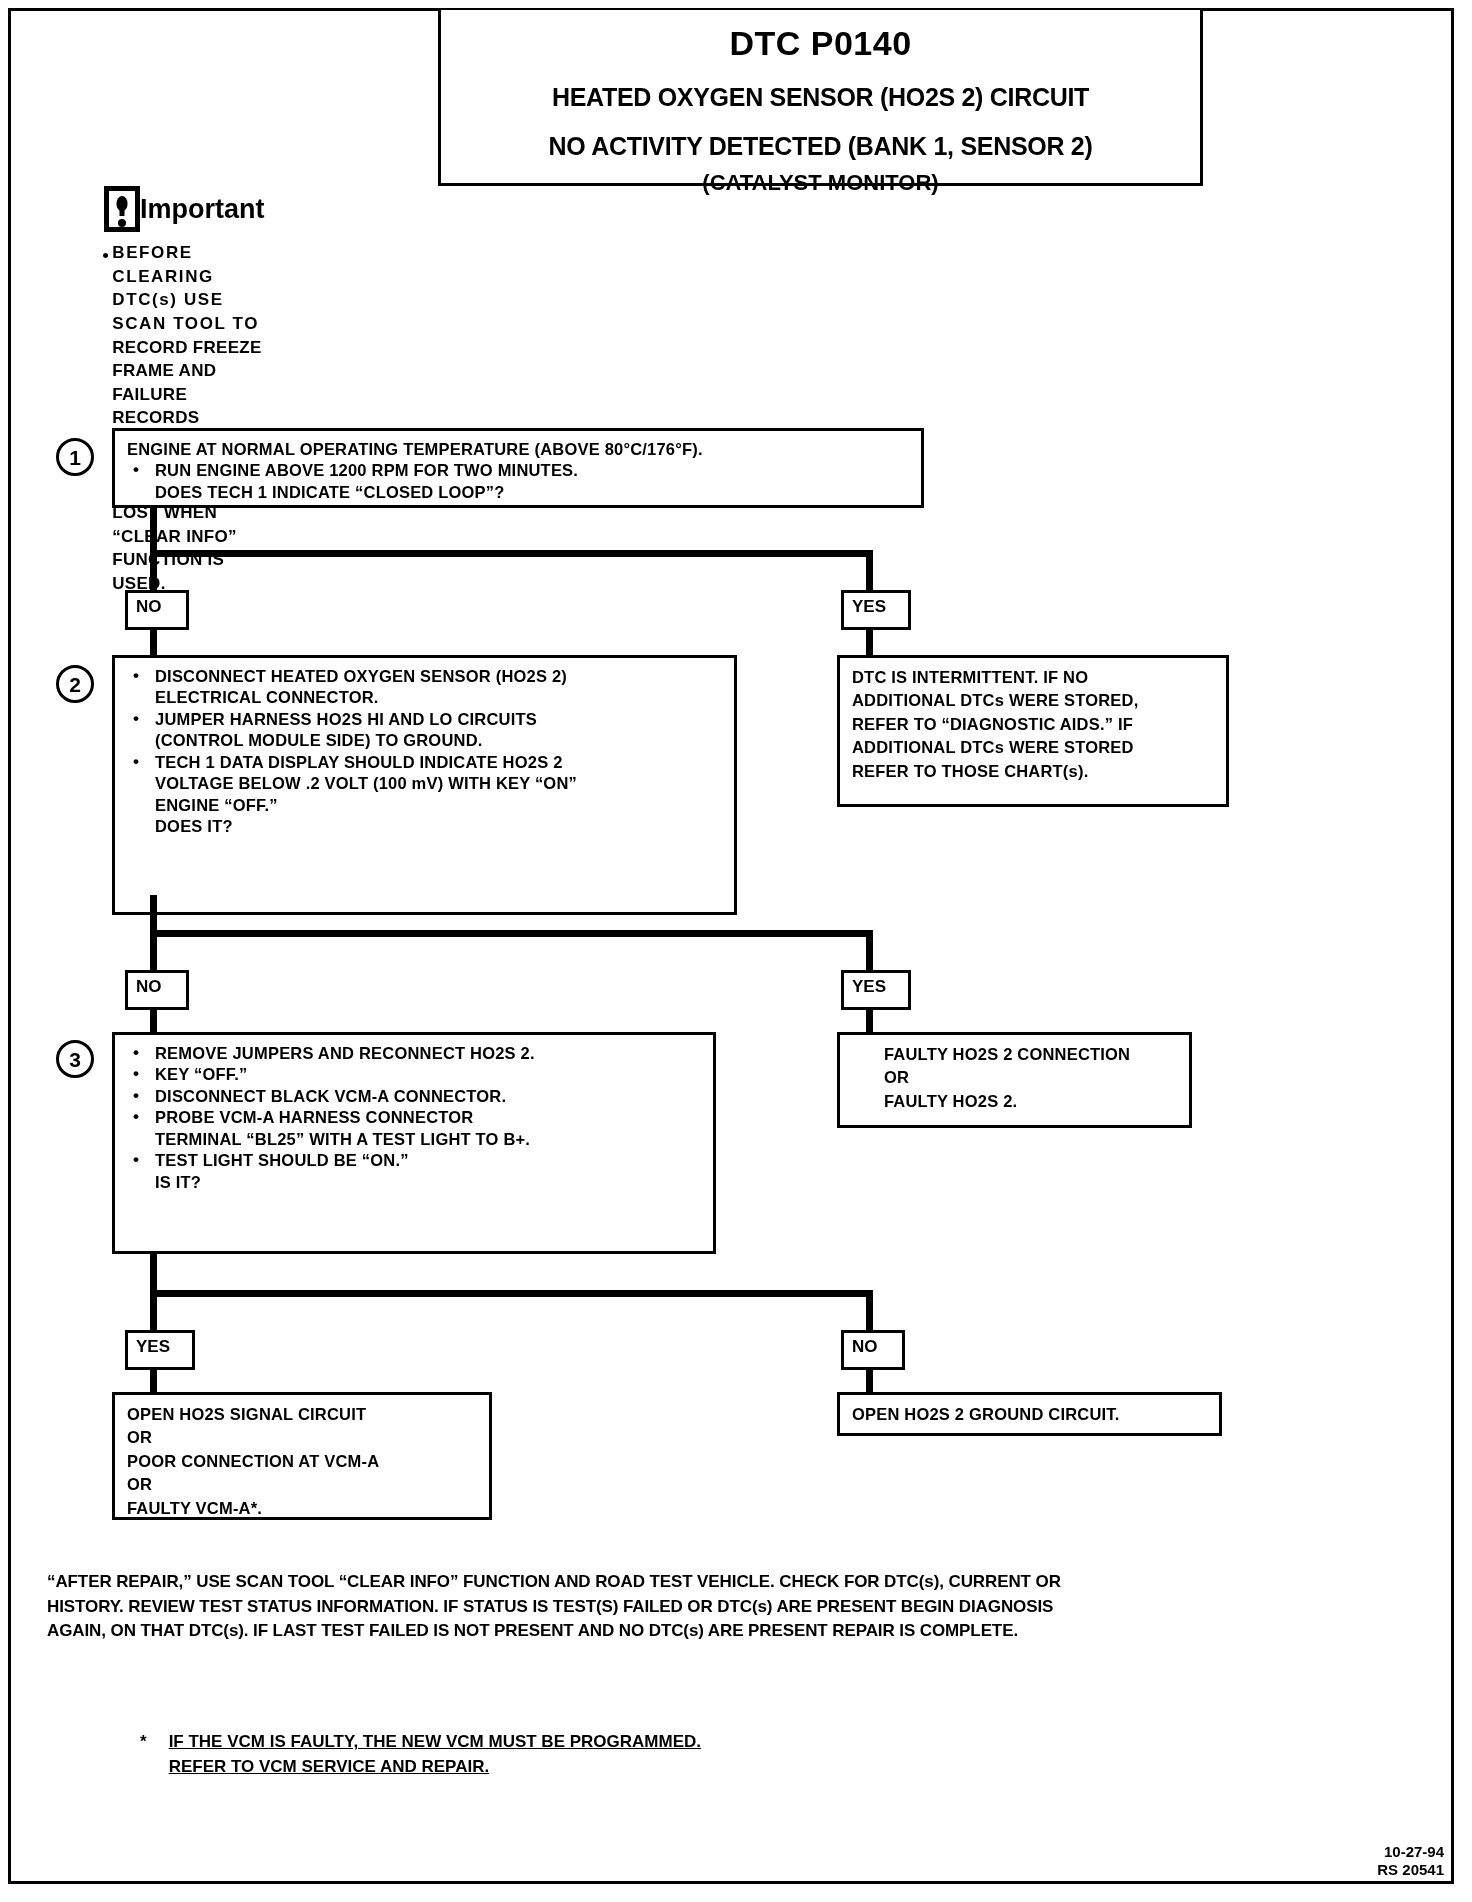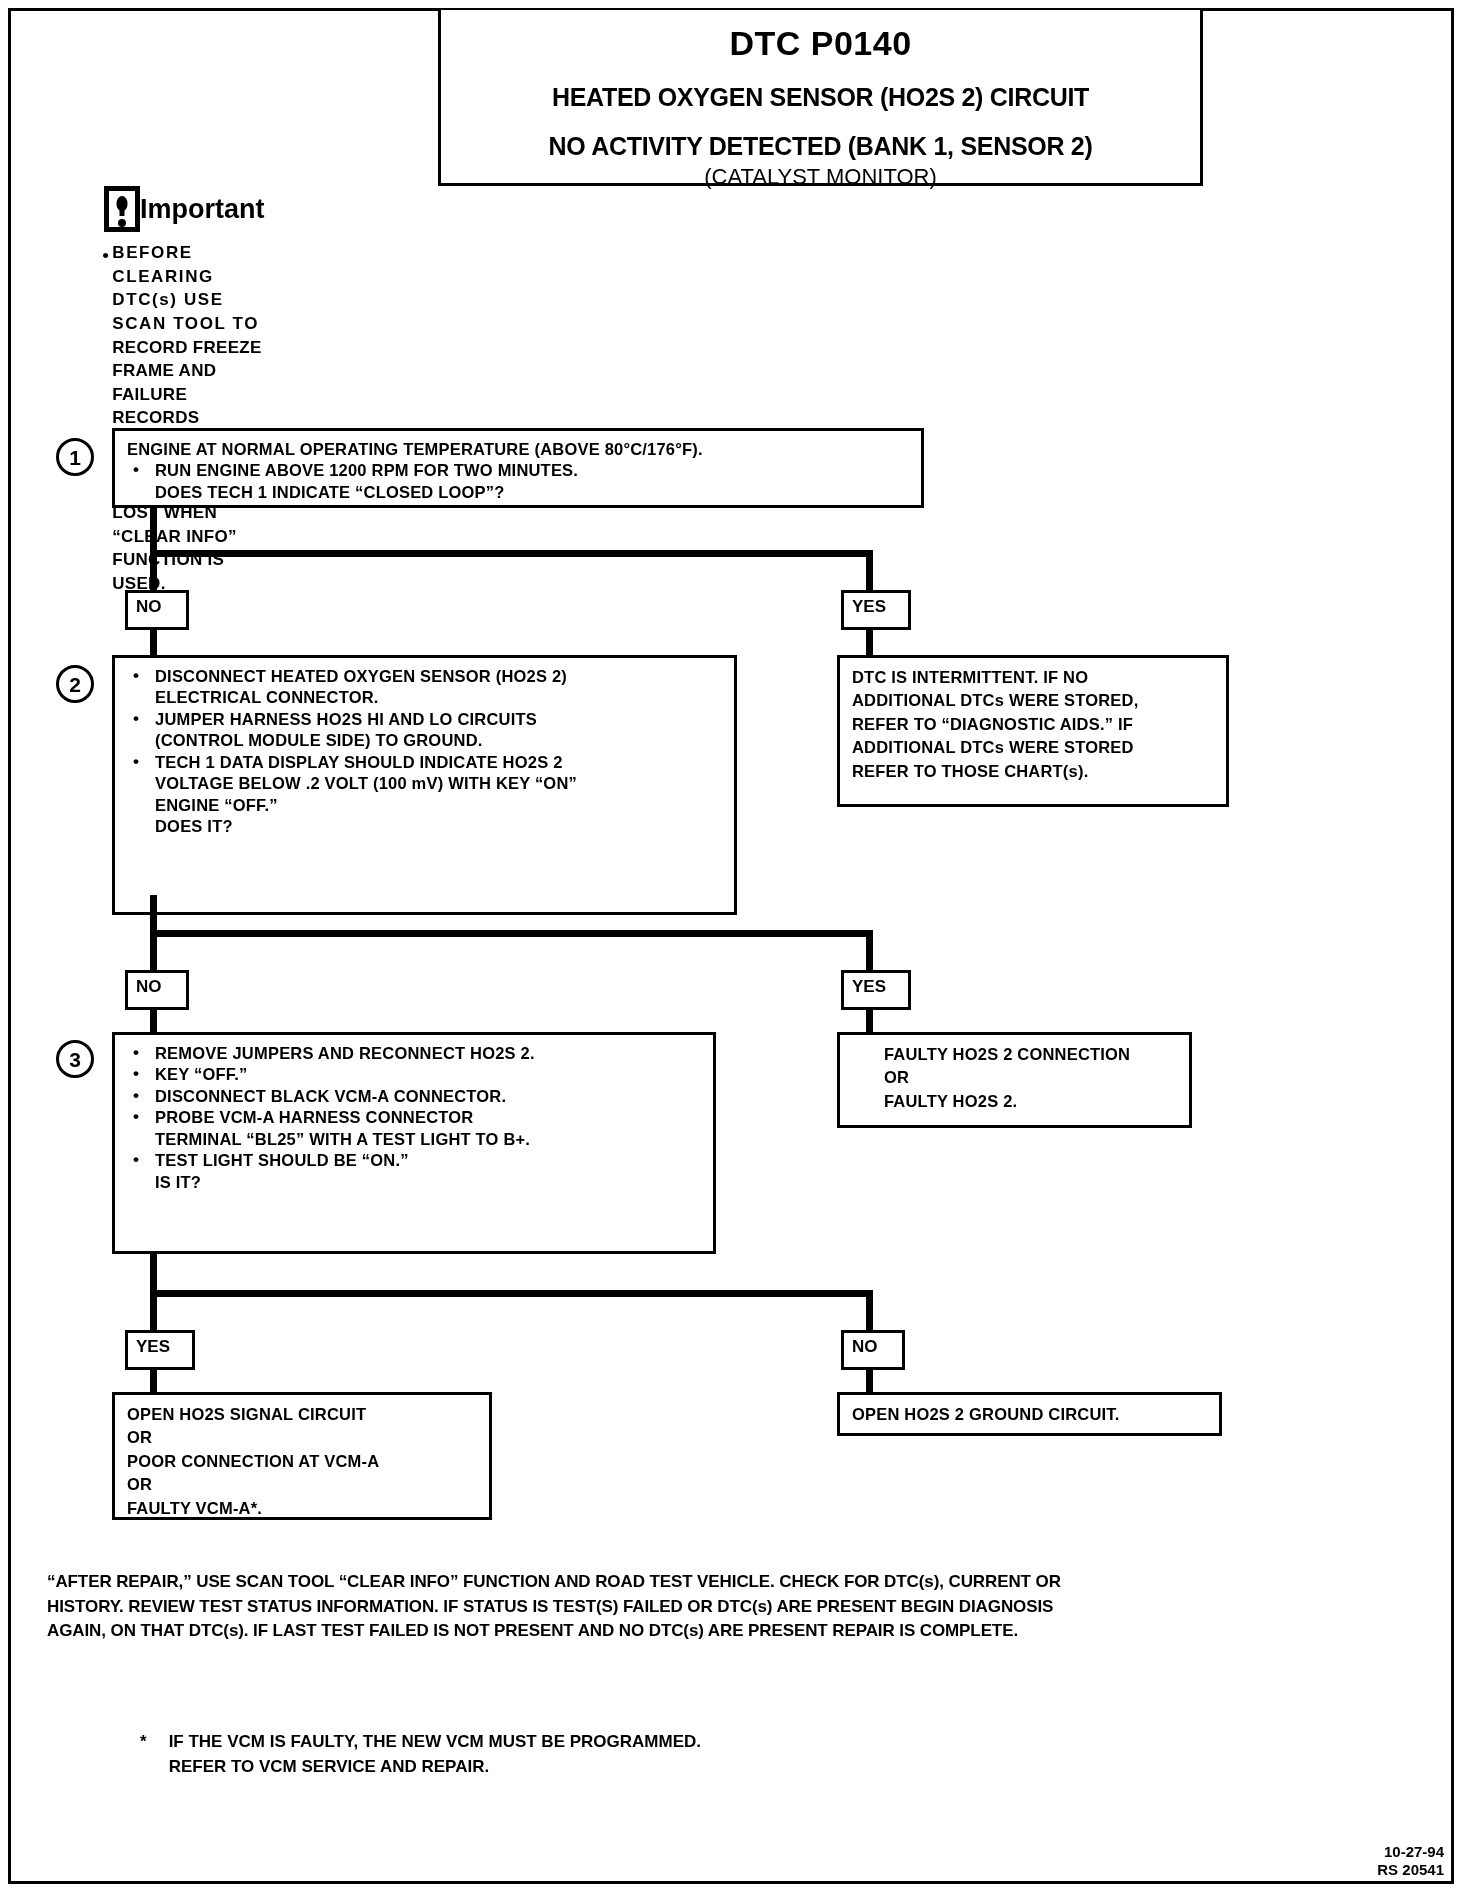--- a/index.html
+++ b/index.html
@@ -31,22 +31,22 @@
   .dtc-code{
     margin-top:14px;
     font-size:34px;font-weight:bold;letter-spacing:.5px;
   }
   .dtc-title{
     margin-top:20px;
     font-size:25px;font-weight:bold;line-height:1.17;
     letter-spacing:-0.3px;
   }
   .dtc-sub{
-    margin-top:2px;
-    font-size:22px;font-weight:normal;
+    margin-top:8px;
+    font-size:22px;font-weight:bold;
   }
   
   .imp-wrap{position:absolute;left:104px;top:186px;}
   .imp-head{display:flex;align-items:center;}
   .imp-icon{
     width:36px;height:46px;border:5px solid #000;
     box-sizing:border-box;position:relative;background:#fff;
   }
   .imp-icon .bulb{
     position:absolute;left:50%;top:5px;transform:translateX(-50%);
@@ -245,21 +245,21 @@
   <div class="sbox" style="left:837px;top:1392px;width:385px;height:44px;">
     <div class="pad" style="line-height:1.42;">OPEN HO2S 2 GROUND CIRCUIT.</div>
   </div>
 
   <div class="afterrep" style="white-space:pre-line;">“AFTER REPAIR,” USE SCAN TOOL “CLEAR INFO” FUNCTION AND ROAD TEST VEHICLE. CHECK FOR DTC(s), CURRENT OR
 HISTORY. REVIEW TEST STATUS INFORMATION. IF STATUS IS TEST(S) FAILED OR DTC(s) ARE PRESENT BEGIN DIAGNOSIS
 AGAIN, ON THAT DTC(s). IF LAST TEST FAILED IS NOT PRESENT AND NO DTC(s) ARE PRESENT REPAIR IS COMPLETE.</div>
 
   <div class="note-star">
     <div>*</div>
-    <div style="white-space:pre-line;">IF THE VCM IS FAULTY, THE NEW VCM MUST BE PROGRAMMED.
+    <div style="white-space:pre-line;text-decoration:underline;">IF THE VCM IS FAULTY, THE NEW VCM MUST BE PROGRAMMED.
 REFER TO VCM SERVICE AND REPAIR.</div>
   </div>
 
   <div class="stamp">
     <div>10-27-94</div>
     <div>RS 20541</div>
   </div>
 
 </div>
 

